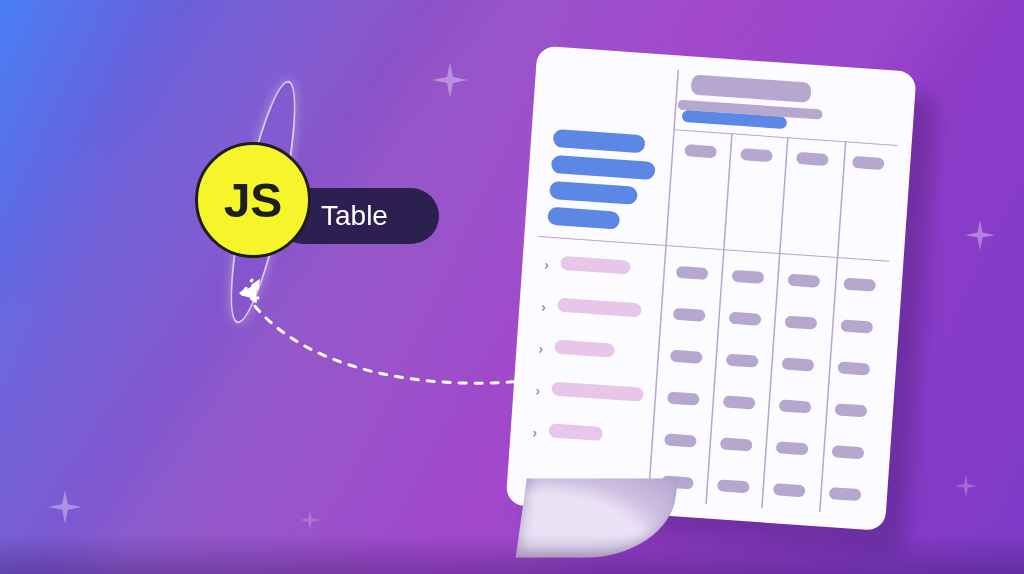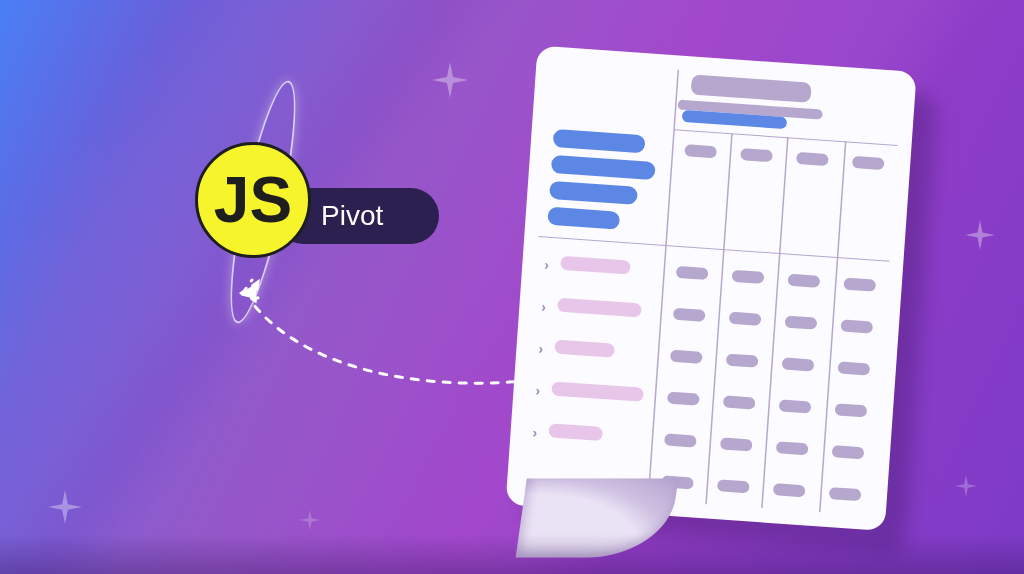--- a/index.html
+++ b/index.html
@@ -59,21 +59,21 @@
   top: 2px;
   width: 116px;
   height: 116px;
   background: #f6f52c;
   border: 3px solid #1e1e1e;
   color: #1e1e1e;
   border-radius: 50%;
   display: flex;
   align-items: center;
   justify-content: center;
-  font-size: 64px;
+  font-size: 48px;
   font-weight: 700;
   z-index: 3;
 }
 .orbit {
   position: absolute;
   left: 168px;
   top: -62px;
   width: 40px;
   height: 248px;
   border: 2px solid rgba(255,255,255,0.7);
@@ -162,21 +162,21 @@
 </div>
 <div class="sparkle" style="left:300px; top:510px; opacity:.6">
   <svg width="20" height="20" viewBox="0 0 24 24">
       <path fill="currentColor" d="M12 0l2 10 10 2-10 2-2 10-2-10L0 12l10-2z"></path>
     </svg>
 </div>
 
 <div class="badge">
   <div class="orbit"></div>
   <div class="pill pill-right">
-    <span>Pivot</span>
+    <span>Table</span>
   </div>
   <div class="js-circle">
     <span>JS</span>
   </div>
 </div>
 
 <svg class="connector" viewBox="0 0 360 180">
   <path d="M340 130 C 260 140, 120 130, 60 50"></path>
   <path class="arrowhead" stroke="none" d="M60 50 l-6 18 l-12 -10 z" transform="translate(8,-18) rotate(-10 60 50)"></path>
   <path d="M52 44 l10 -14 M52 44 l16 4" stroke-dasharray="0"></path>

